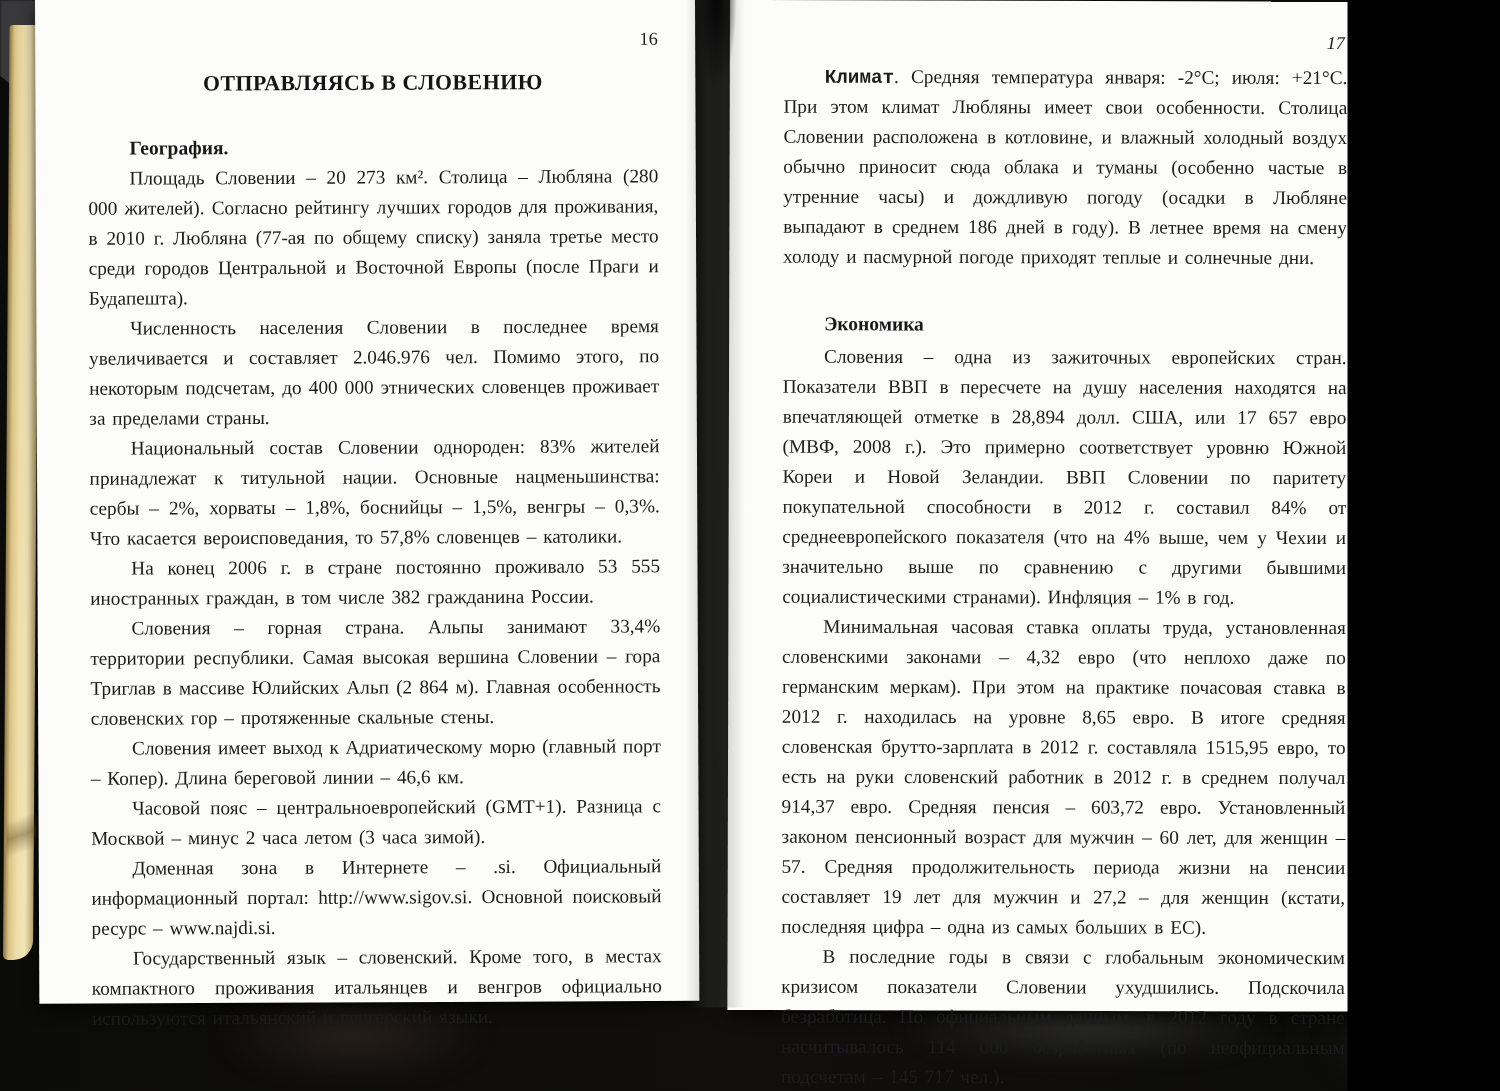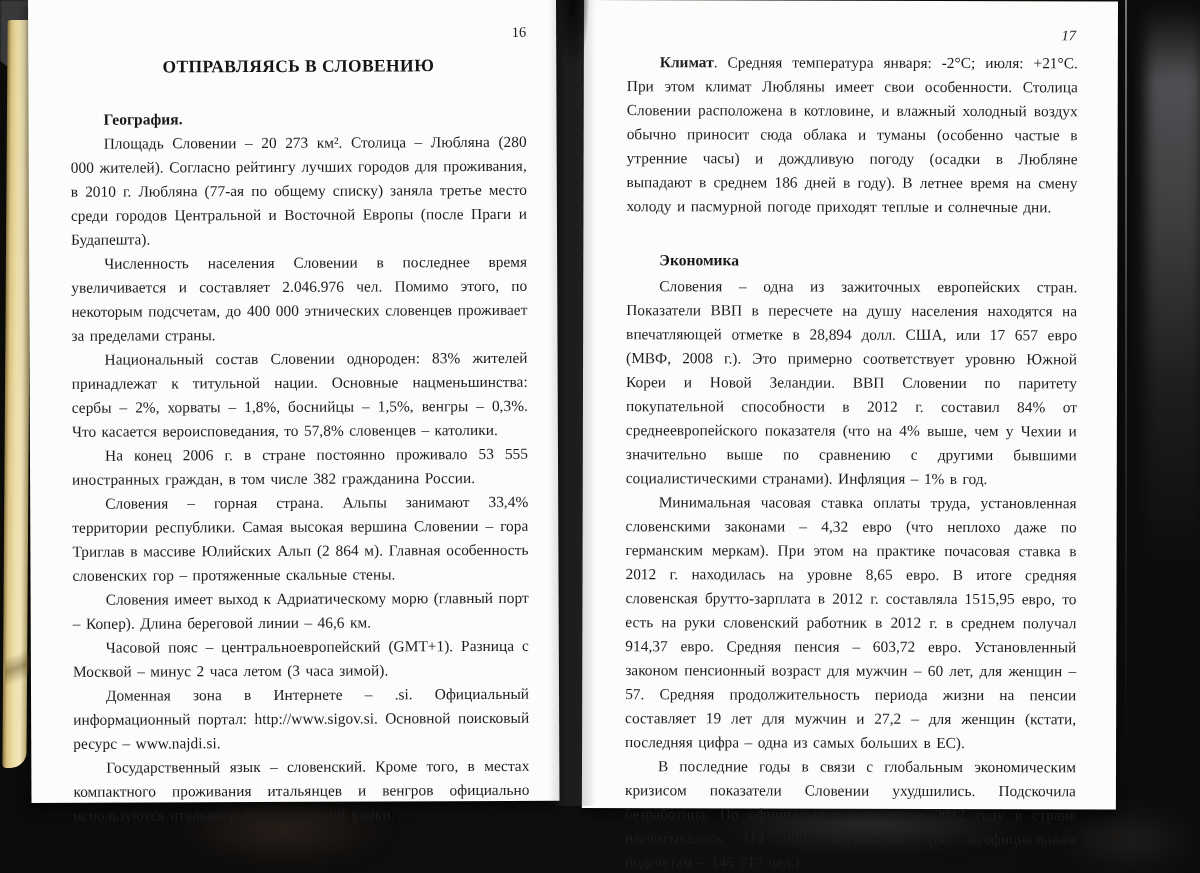--- a/index.html
+++ b/index.html
@@ -1,17 +1,17 @@
 <!DOCTYPE html>
 <html><head>
 <meta charset="utf-8">
 <style>
   html,body { margin:0; padding:0; background:#000; }
   .stage {
-    position:relative; width:1200px; height:873px; overflow:hidden;
+    position:relative; width:1078px; height:873px; overflow:hidden;
     background:linear-gradient(90deg,#0b0b0a 0%,#100f0e 55%,#0c0c0b 100%);
     font-family:"Liberation Serif","DejaVu Serif",serif;
   }
   
   .topleft-wedge{position:absolute;left:0;top:0;width:32px;height:74px;background:#39393b;
     clip-path:polygon(0 0,100% 0,52% 100%,0 82%);filter:blur(1px);}
   .cream-strip{position:absolute;left:5px;top:20px;width:24px;height:748px;
     background:linear-gradient(90deg,#8a7440 0%,#d9c384 18%,#eedfa8 45%,#f3e7bb 72%,#cdb878 100%);
     border-radius:3px 0 16px 4px;transform:rotate(0.4deg);}
   .cream-strip:after{content:"";position:absolute;left:2px;bottom:60px;width:100%;height:90px;
@@ -37,21 +37,21 @@
   .pagenum{position:absolute;top:26px;font-size:14.5px;color:#1d1d1f;}
   .pn-left{right:30px;}
   .pn-right{right:42px;font-style:italic;}
   .chapter-title{margin:0 0 30px 0;text-align:center;font-size:17.5px;font-weight:bold;
     letter-spacing:.4px;color:#151517;line-height:22px;}
   .section-heading{margin:0;font-size:15.6px;font-weight:bold;color:#18181a;
     text-indent:33px;line-height:24px;}
   .mt-eco{margin-top:30px;margin-bottom:2px;}
   p.para{margin:0;font-size:15.4px;line-height:24px;color:#1c1c1e;
     text-align:justify;text-indent:33px;word-spacing:1.6px;}
-  p.para .lead{font-weight:bold;}
+  p.para .lead{font-weight:bold;font-family:Liberation Mono, monospace;}
   
   .gutter{position:absolute;left:548px;top:0;width:48px;height:806px;pointer-events:none;
     background:linear-gradient(90deg,rgba(10,10,10,0) 0%,rgba(70,70,70,.28) 40%,rgba(40,40,40,.55) 55%,rgba(90,90,90,.25) 68%,rgba(255,255,255,0) 100%);}
   .gutter-top{position:absolute;left:552px;top:0;width:40px;height:95px;pointer-events:none;
     background:radial-gradient(ellipse 55% 100% at 52% 0%,rgba(5,5,5,.95) 0%,rgba(10,10,10,.5) 45%,rgba(0,0,0,0) 75%);}
 </style>
 </head>
 <body>
 
 <div class="stage">

